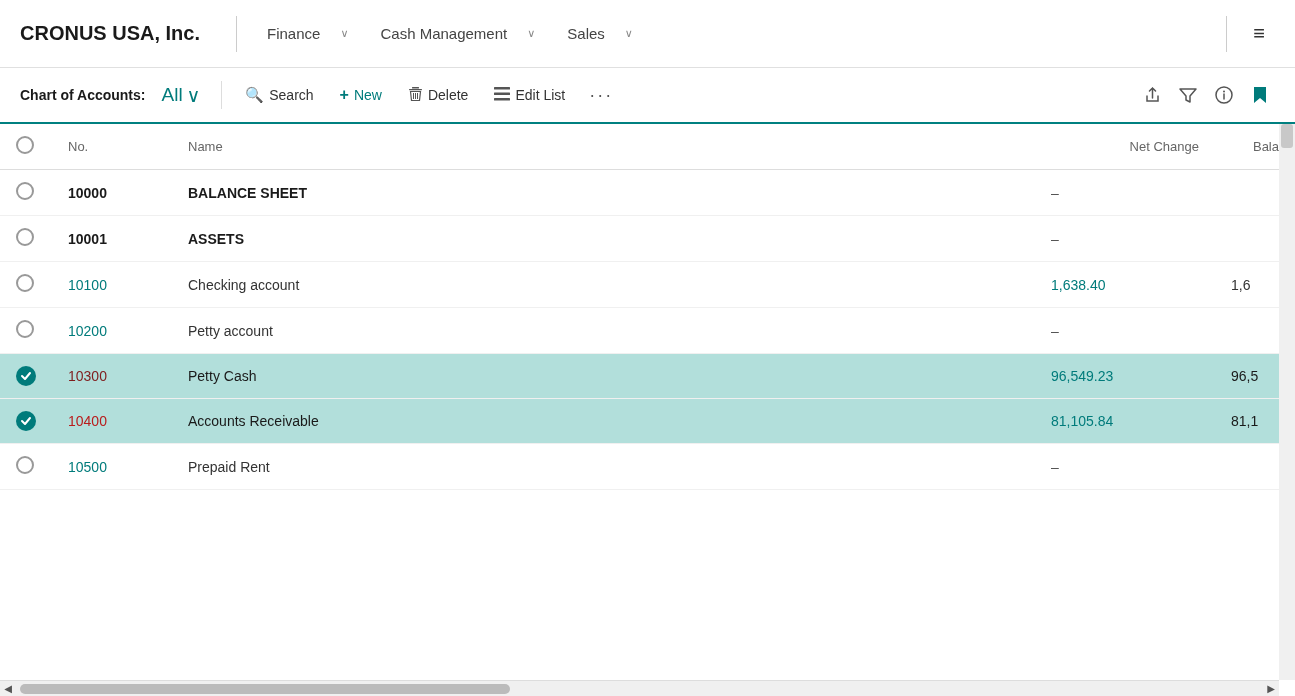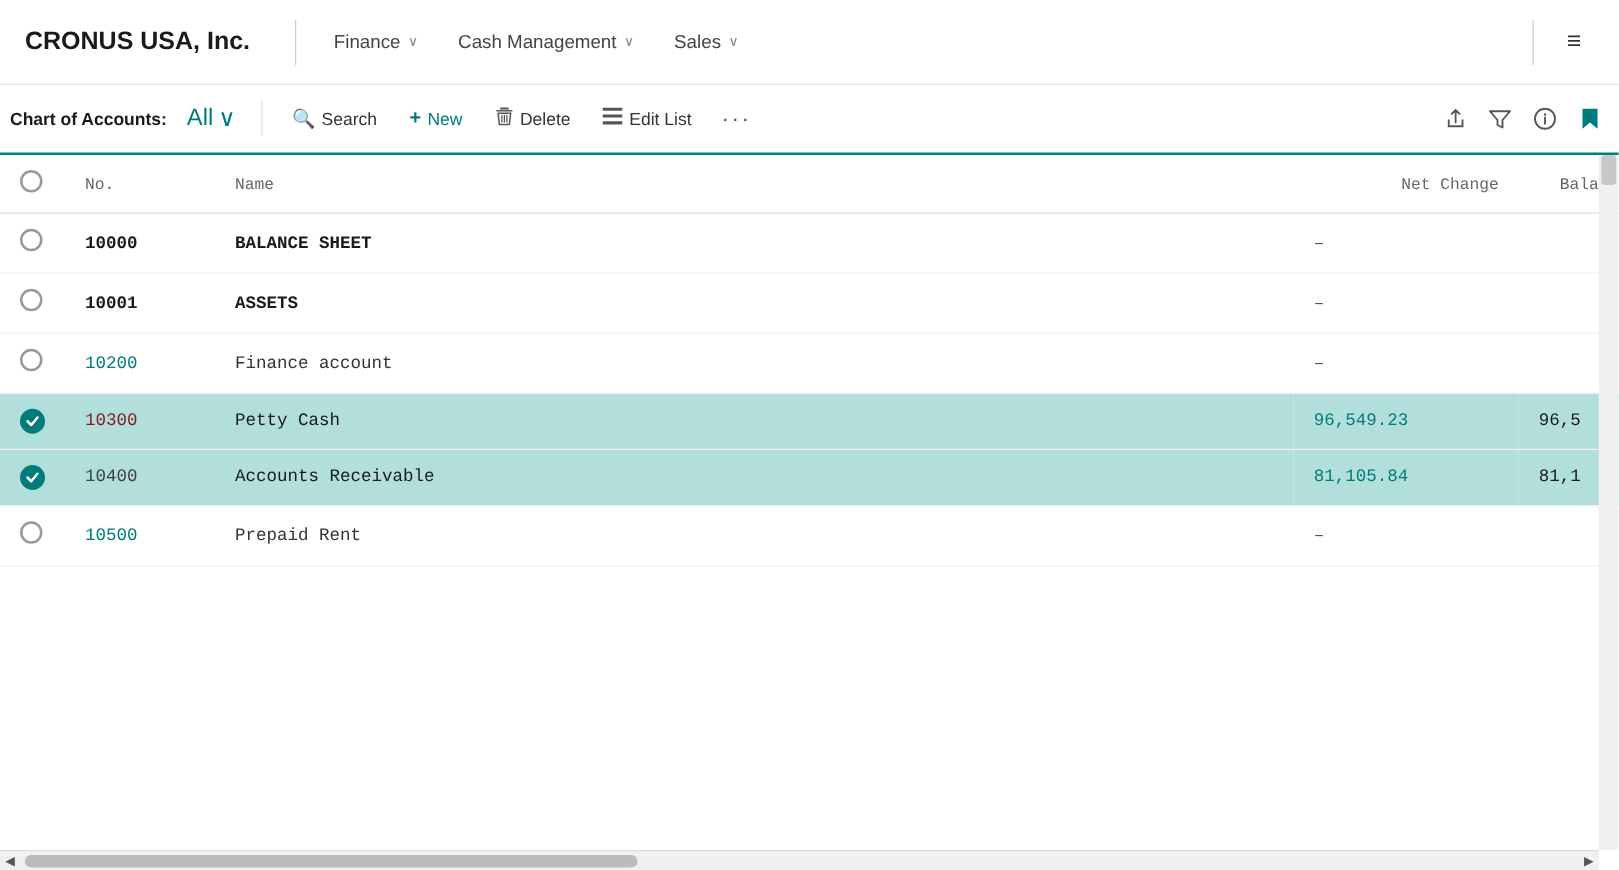--- a/index.html
+++ b/index.html
@@ -29,21 +29,21 @@
     }
     .nav-menu {
       display: flex;
       align-items: center;
       gap: 4px;
       flex: 1;
     }
     .nav-item {
       display: flex;
       align-items: center;
-      gap: 6px;
+      gap: 20px;
       padding: 8px 14px;
       font-size: 15px;
       color: #444;
       cursor: pointer;
       border-radius: 4px;
     }
     .nav-item .chevron { font-size: 11px; color: #888; }
     .nav-right {
       display: flex;
       align-items: center;
@@ -54,21 +54,21 @@
       color: #333;
       cursor: pointer;
       padding: 6px 10px;
     }
 
     
     .toolbar {
       display: flex;
       align-items: center;
       height: 56px;
-      padding: 0 8px;
+      padding: 0 20px;
       border-bottom: 2px solid #008080;
       background: #fff;
     }
     .toolbar-label {
       font-weight: 700;
       font-size: 14px;
       color: #1a1a1a;
       margin-right: 8px;
     }
     .filter-badge {
@@ -141,21 +141,20 @@
     }
 
     
     .table-wrapper {
       overflow: hidden;
       height: 100%;
     }
     table {
       width: 100%;
       border-collapse: collapse;
-      font-family: Liberation Mono, monospace;
     }
     thead tr {
       border-bottom: 1px solid #ddd;
     }
     thead th {
       padding: 12px 16px;
       font-weight: 400;
       color: #666;
       text-align: left;
       font-size: 13px;
@@ -397,30 +396,47 @@
             <span class="account-bold">ASSETS</span>
           </td>
           <td class="right">
             <span class="dash">–</span>
           </td>
           <td class="right">
             <span></span>
           </td>
         </tr>
 
-
         <tr>
           <td>
             <div class="radio-circle"></div>
           </td>
           <td>
+            <a class="account-link">10100</a>
+          </td>
+          <td>
+            <span>Checking account</span>
+          </td>
+          <td class="right">
+            <span style="color:#007b7b">1,638.40</span>
+          </td>
+          <td class="right">
+            <span>1,6</span>
+          </td>
+        </tr>
+
+        <tr>
+          <td>
+            <div class="radio-circle"></div>
+          </td>
+          <td>
             <a class="account-link">10200</a>
           </td>
           <td>
-            <span>Finance account</span>
+            <span>Petty account</span>
           </td>
           <td class="right">
             <span class="dash">–</span>
           </td>
           <td class="right">
             <span></span>
           </td>
         </tr>
 
         <tr class="selected-row">
@@ -447,21 +463,21 @@
 
         <tr class="selected-row">
           <td>
             <div class="check-circle">
               <svg viewBox="0 0 12 12" fill="none" xmlns="http://www.w3.org/2000/svg">
                 <path d="M2 6L5 9L10 3" stroke="white" stroke-width="2" stroke-linecap="round" stroke-linejoin="round"></path>
               </svg>
             </div>
           </td>
           <td>
-            <a class="account-link" style="color:#404040">10400</a>
+            <a class="account-link" style="color:#b91c1c">10400</a>
           </td>
           <td>
             <span>Accounts Receivable</span>
           </td>
           <td class="right">
             <span style="color:#007b7b">81,105.84</span>
           </td>
           <td class="right">
             <span>81,1</span>
           </td>

